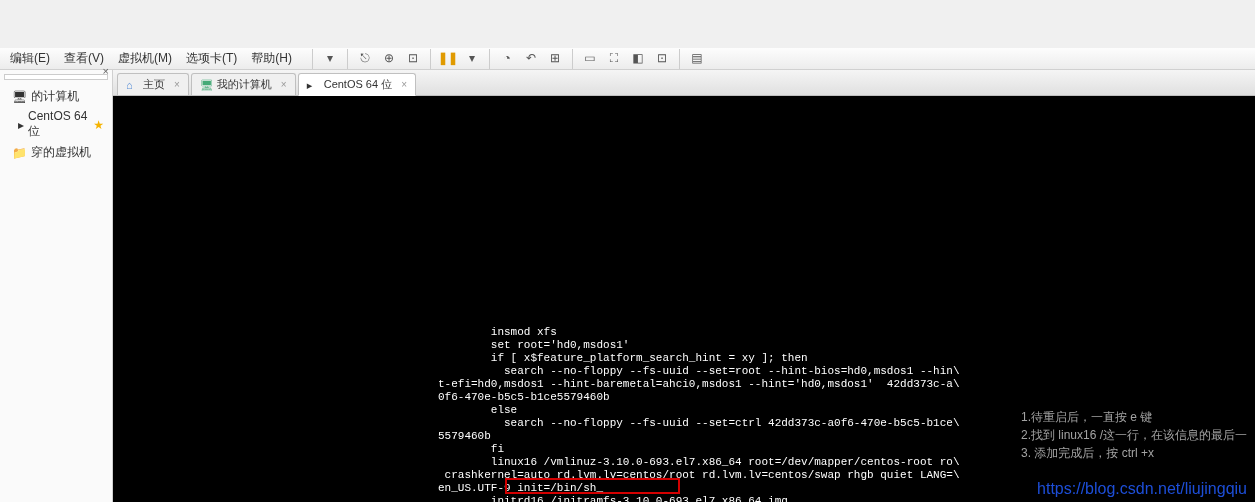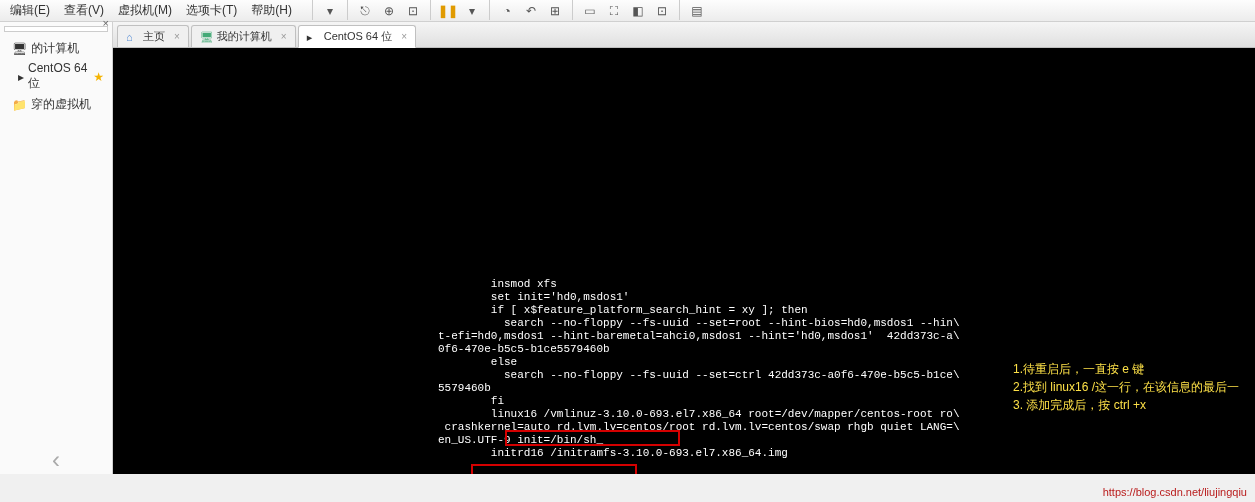--- a/index.html
+++ b/index.html
@@ -10,23 +10,24 @@
   height: 502px;
   overflow: hidden;
   background: #f0f0f0;
   position: relative;
 }
 .menubar {
   height: 22px;
   background: linear-gradient(#fdfdfd, #ececec);
   border-bottom: 1px solid #d0d0d0;
   display: flex;
-  align-items: flex-start;
+  align-items: flex-end;
   padding: 0 4px;
   gap: 2px;
+  margin-top: 48px;
 }
 .menu-item {
   padding: 2px 6px;
   color: #333;
   cursor: default;
 }
 .tb-btn {
   width: 22px;
   height: 22px;
   display: flex;
@@ -138,33 +139,33 @@
   color: #fff;
   white-space: pre;
 }
 .overlay-red {
   position: absolute;
   border: 2px solid #d40000;
   background: transparent;
 }
 .annotations {
   position: absolute;
-  right: 16px;
+  right: 8px;
   top: 312px;
-  color: #fde047;
+  color: #a3a3a3;
   font-size: 12px;
   line-height: 18px;
   font-family: "Microsoft YaHei", sans-serif;
 }
 .watermark {
   position: absolute;
   right: 8px;
   bottom: 4px;
-  color: #b91c1c;
-  font-size: 11px;
+  color: #1d4ed8;
+  font-size: 16px;
   font-family: Arial, sans-serif;
 }
 </style>
 </head>
 <body>
 
 <div class="menubar">
   <span class="menu-item">编辑(E)</span>
   <span class="menu-item">查看(V)</span>
   <span class="menu-item">虚拟机(M)</span>
@@ -231,21 +232,21 @@
       </div>
       <div class="tab active">
         <span class="tab-icon">▸</span>
         <span>CentOS 64 位</span>
         <span class="x">×</span>
       </div>
     </div>
 
     <div class="vm-view">
       <div class="terminal"><span>        insmod xfs</span>
-<span>        set init='hd0,msdos1'</span>
+<span>        set root='hd0,msdos1'</span>
 <span>        if [ x$feature_platform_search_hint = xy ]; then</span>
 <span>          search --no-floppy --fs-uuid --set=root --hint-bios=hd0,msdos1 --hin\</span>
 <span>t-efi=hd0,msdos1 --hint-baremetal=ahci0,msdos1 --hint='hd0,msdos1'  42dd373c-a\</span>
 <span>0f6-470e-b5c5-b1ce5579460b</span>
 <span>        else</span>
 <span>          search --no-floppy --fs-uuid --set=ctrl 42dd373c-a0f6-470e-b5c5-b1ce\</span>
 <span>5579460b</span>
 <span>        fi</span>
 <span>        linux16 /vmlinuz-3.10.0-693.el7.x86_64 root=/dev/mapper/centos-root ro\</span>
 <span> crashkernel=auto rd.lvm.lv=centos/root rd.lvm.lv=centos/swap rhgb quiet LANG=\</span>

